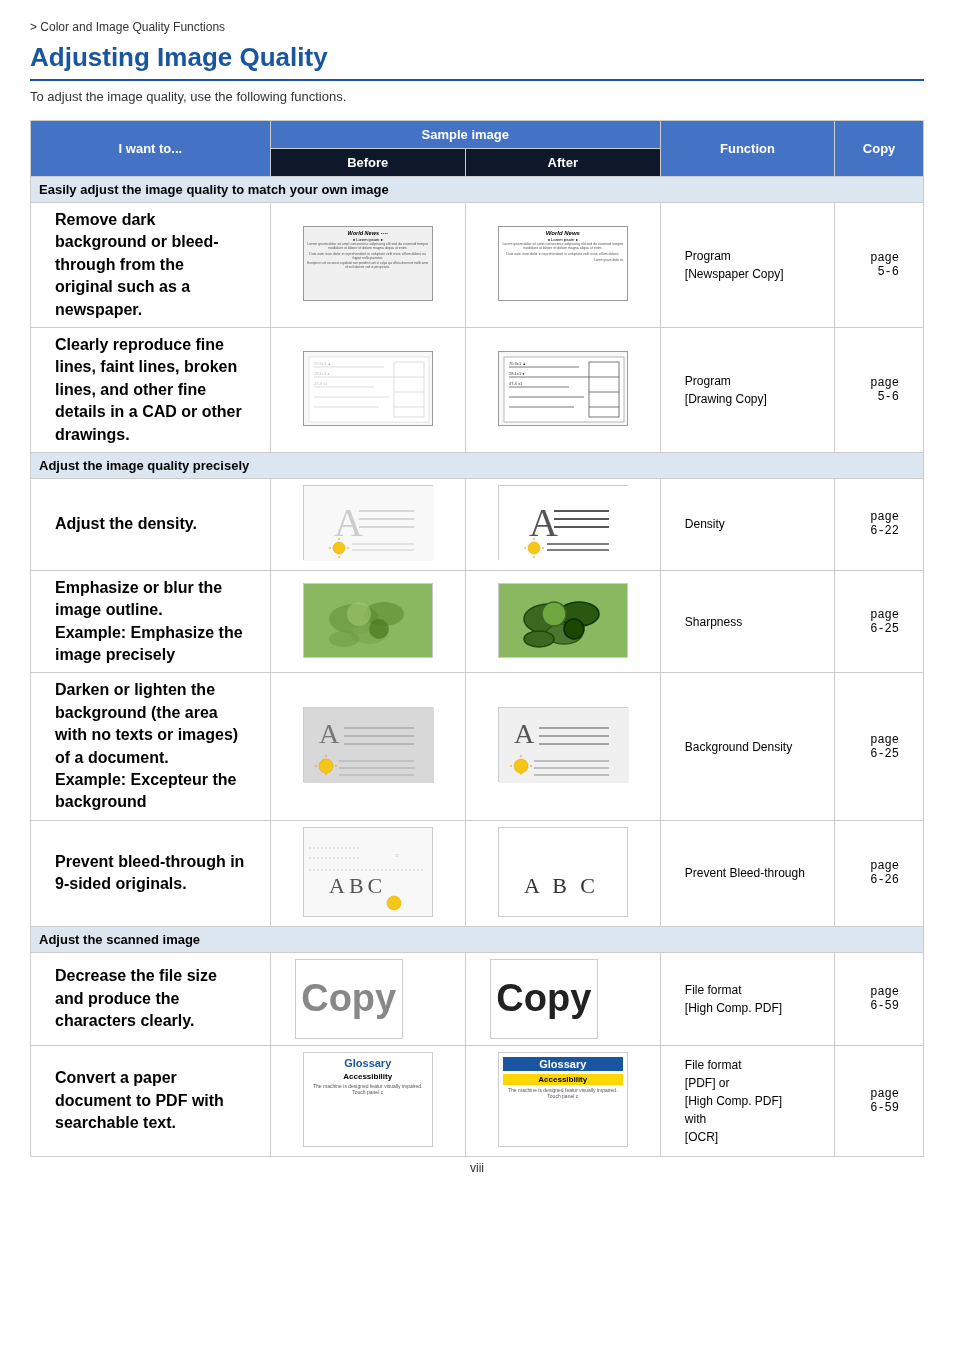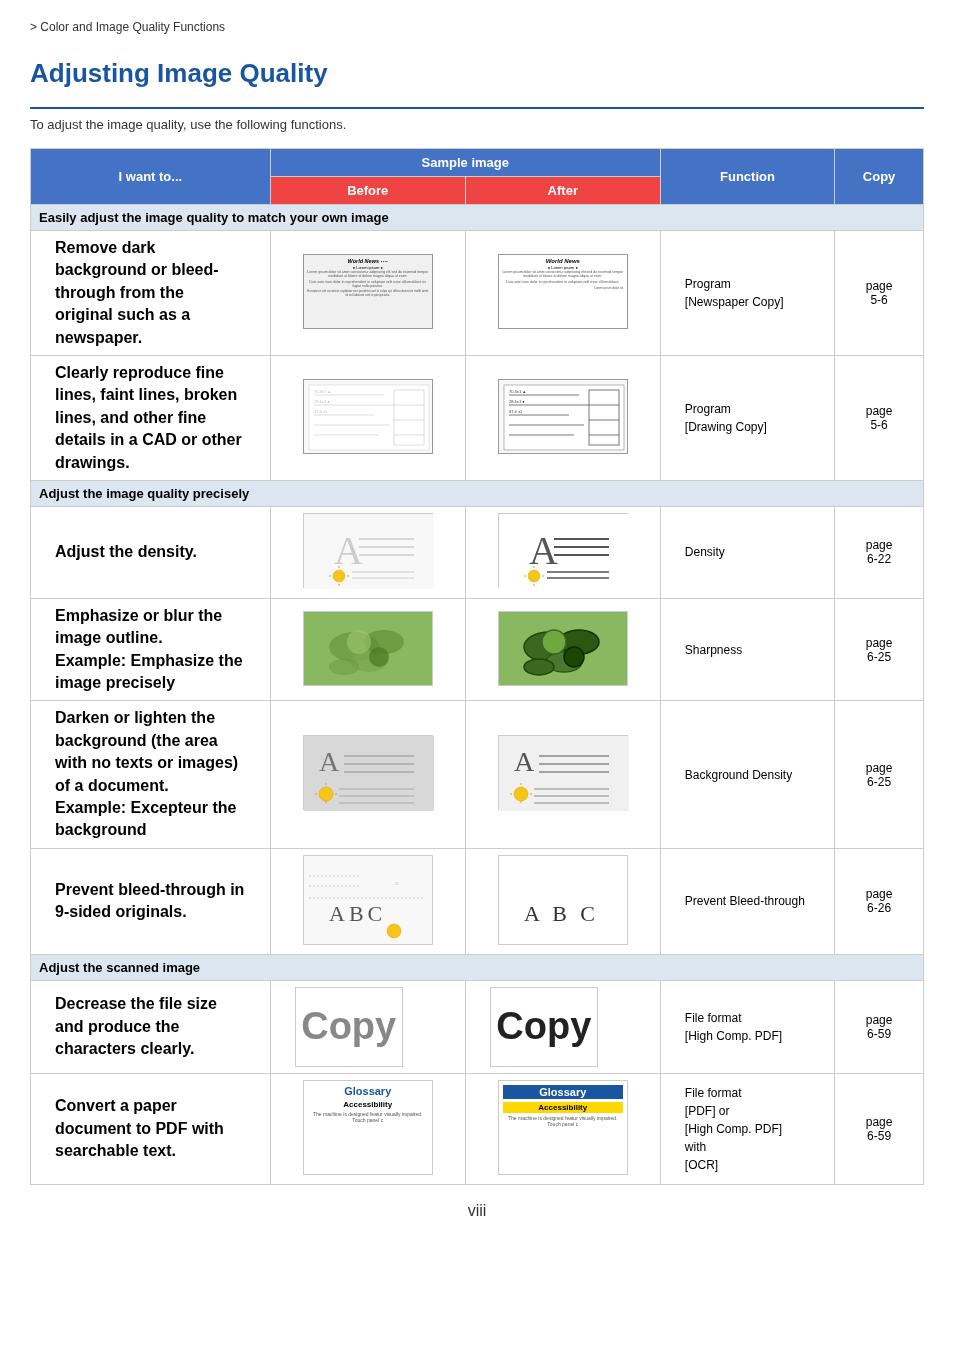--- a/index.html
+++ b/index.html
@@ -8,29 +8,29 @@
       font-size: 13px;
       background: #fff;
       color: #000;
       width: 954px;
       min-height: 1350px;
       padding: 20px 30px 40px 30px;
     }
     .breadcrumb {
       font-size: 12px;
       color: #333;
-      margin-bottom: 24px;
+      margin-bottom: 8px;
     }
     .page-title {
       font-size: 26px;
       font-weight: bold;
       color: #1a56a0;
       margin-bottom: 8px;
       border-bottom: 2px solid #1a56a0;
-      padding-bottom: 18px;
+      padding-bottom: 6px;
     }
     .subtitle {
       font-size: 13px;
       margin-bottom: 16px;
       color: #333;
     }
     .main-table {
       width: 100%;
       border-collapse: collapse;
       border: 1px solid #ccc;
@@ -41,21 +41,21 @@
       vertical-align: middle;
     }
     .header-row-top th {
       background-color: #4472c4;
       color: #fff;
       text-align: center;
       font-weight: bold;
       font-size: 13px;
     }
     .header-row-sub th {
-      background-color: #ef4444;
+      background-color: #0f172a;
       color: #fff;
       text-align: center;
       font-weight: bold;
       font-size: 13px;
     }
     .section-row td {
       background-color: #dce6f1;
       font-weight: bold;
       font-size: 13px;
       padding: 5px 8px;
@@ -71,28 +71,29 @@
     }
     .cell-description strong {
       font-weight: bold;
     }
     .cell-function {
       font-size: 12px;
       line-height: 1.5;
     }
     .cell-page {
       font-size: 12px;
-      text-align: center;
+      text-align: right;
+      font-family: Liberation Mono, monospace;
     }
 
     
     .page-footer {
       text-align: center;
-      margin-top: 17px;
-      font-size: 16px;
+      margin-top: 4px;
+      font-size: 12px;
       color: #333;
     }
 
     .img-cell {
       text-align: center;
       vertical-align: middle;
     }
 
     .mini-newspaper {
       width: 130px;

